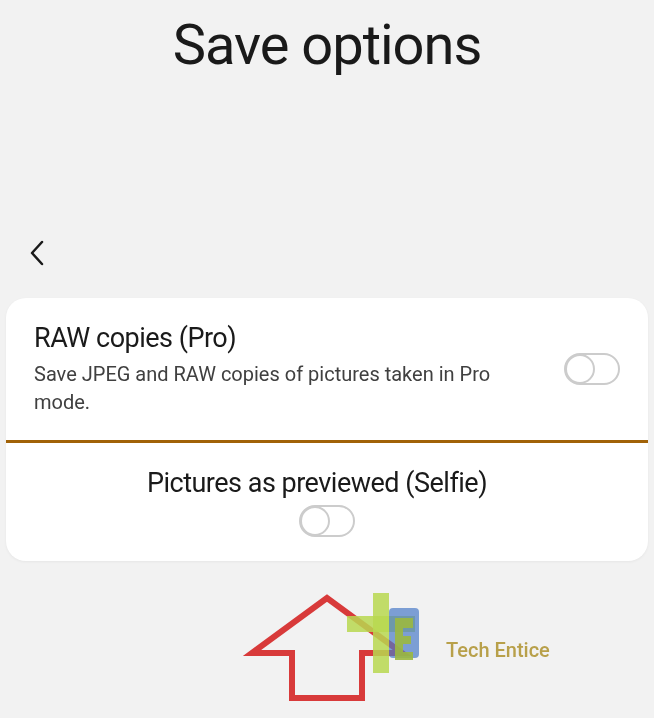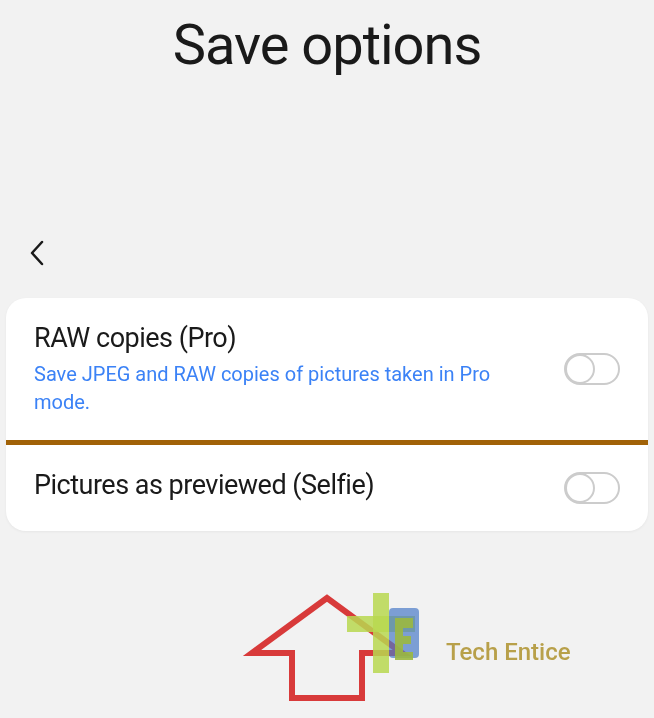--- a/index.html
+++ b/index.html
@@ -40,37 +40,38 @@
       margin: 0 6px;
       box-shadow: 0 1px 3px rgba(0,0,0,0.05);
     }
     .setting-row {
       display: flex;
       align-items: center;
       justify-content: flex-end;
       padding: 24px 28px;
     }
     .setting-row + .setting-row {
-      border-top: 5px solid #a16207;
+      border-top: 3px solid #a16207;
+      flex-direction: column;
     }
     .setting-text {
       flex: 1;
       padding-right: 20px;
     }
     .setting-title {
       font-size: 27px;
       font-weight: 400;
       color: #1a1a1a;
       margin-bottom: 6px;
       letter-spacing: -0.5px;
     }
     .setting-description {
       font-size: 20px;
       font-weight: 400;
-      color: #3b82f6;
+      color: #404040;
       line-height: 1.4;
     }
     .toggle {
       width: 56px;
       height: 32px;
       position: relative;
       cursor: pointer;
       flex-shrink: 0;
     }
     .toggle-track {
@@ -84,21 +85,21 @@
     }
     .watermark {
       position: absolute;
       bottom: 10px;
       left: 50%;
       transform: translateX(-50%);
       display: flex;
       align-items: center;
     }
     .watermark-text {
-      font-size: 24px;
+      font-size: 20px;
       color: #b8a04a;
       font-weight: 500;
       margin-left: 4px;
     }
     .logo-overlay {
       position: absolute;
       bottom: 30px;
       left: 385px;
     }
   </style>

